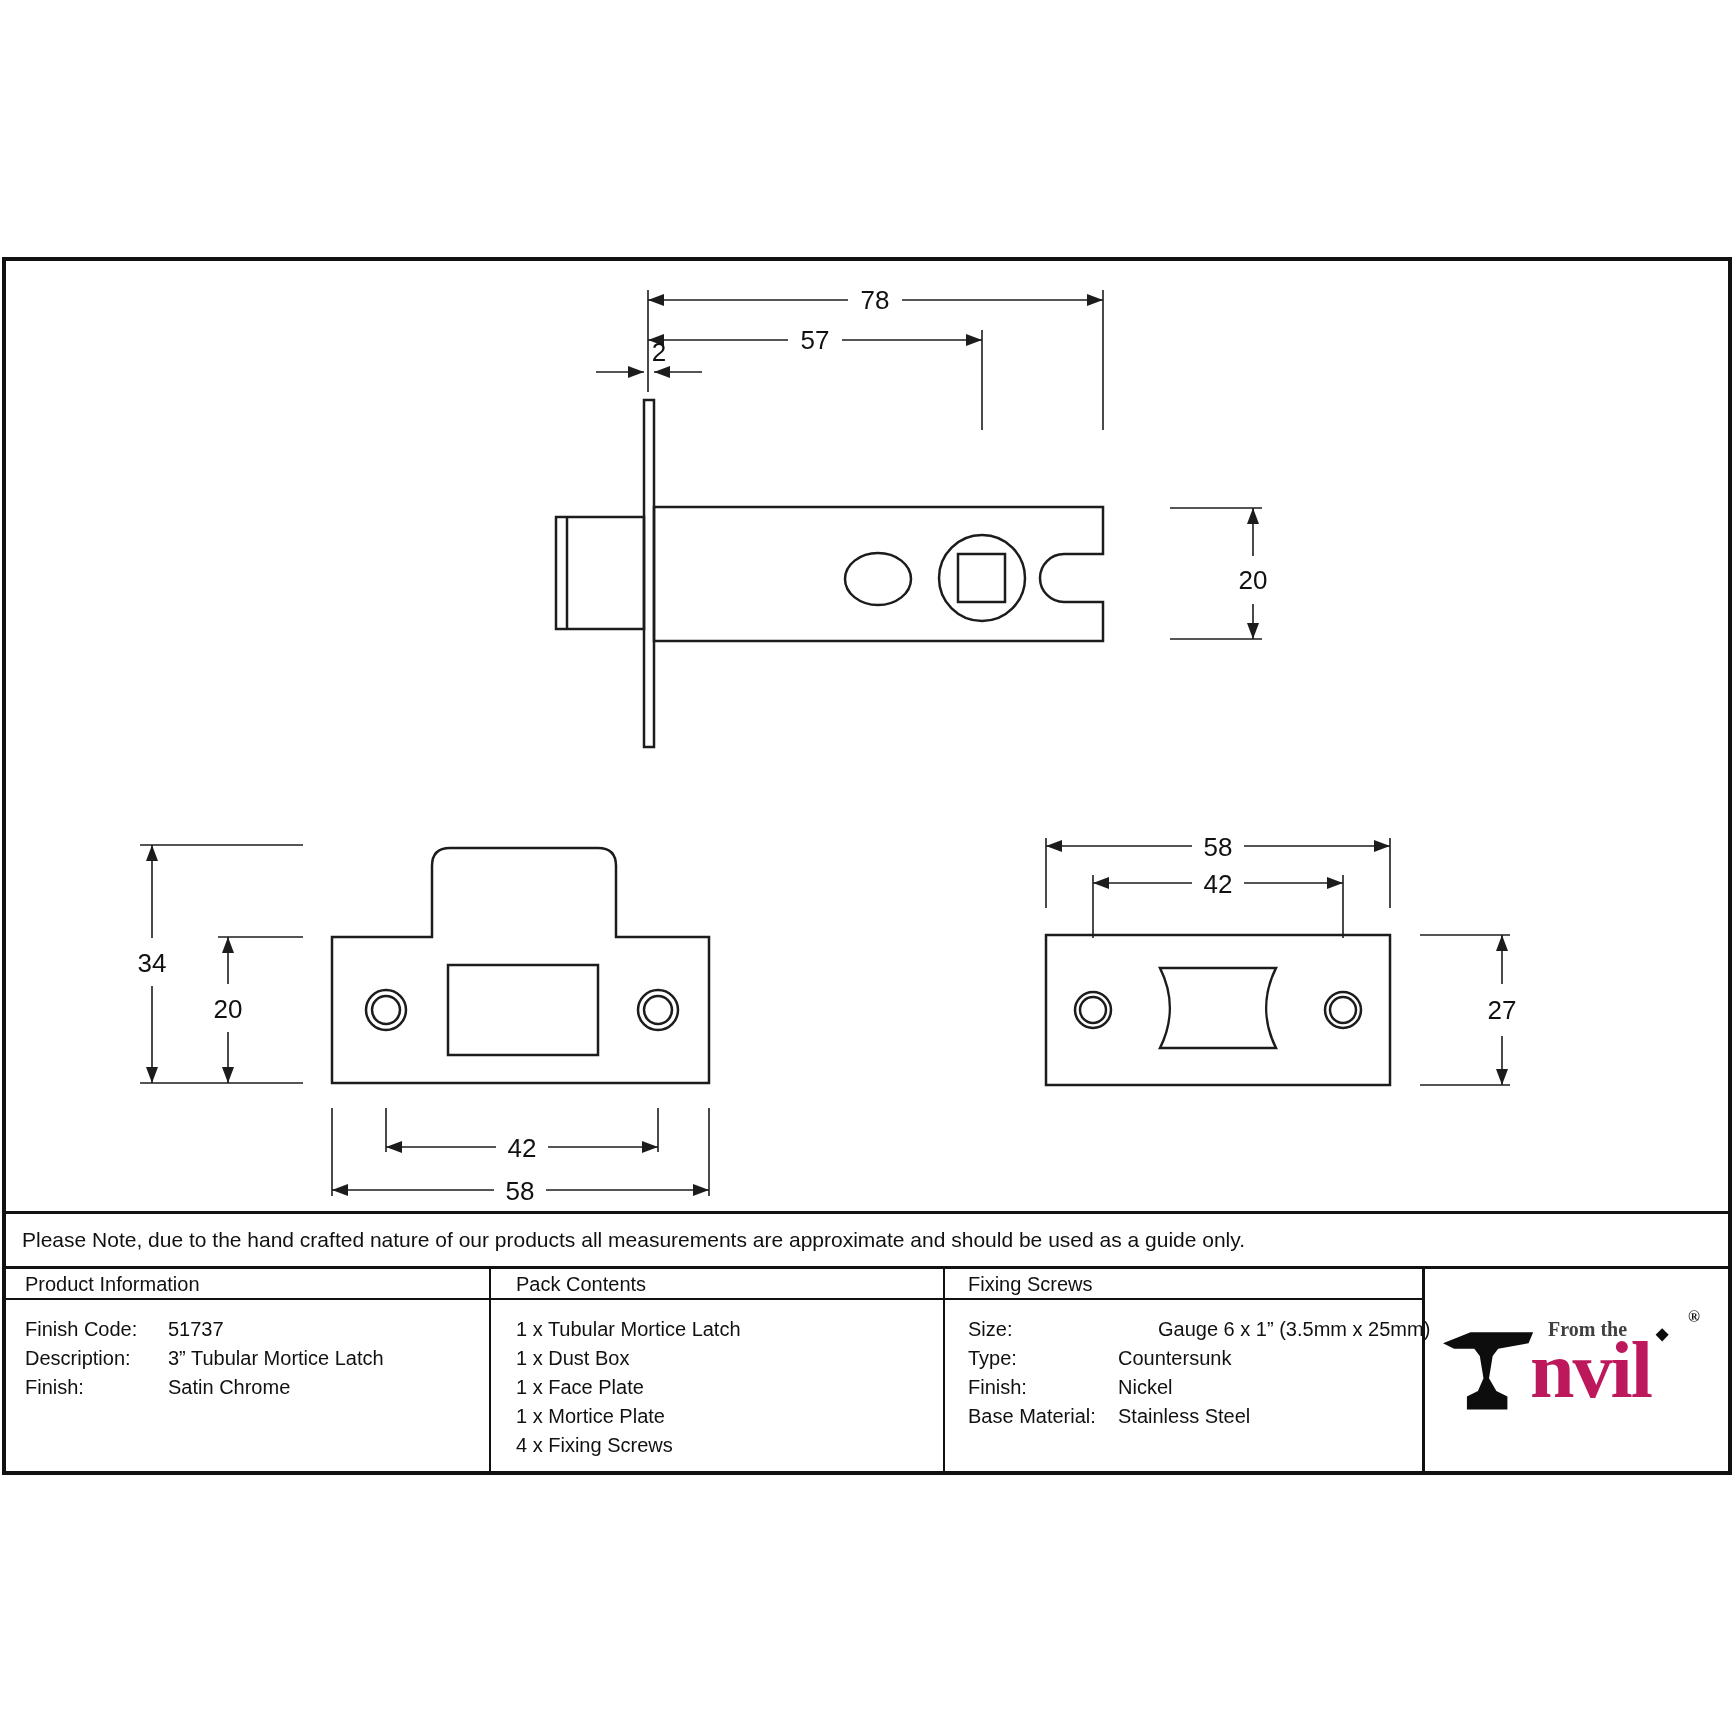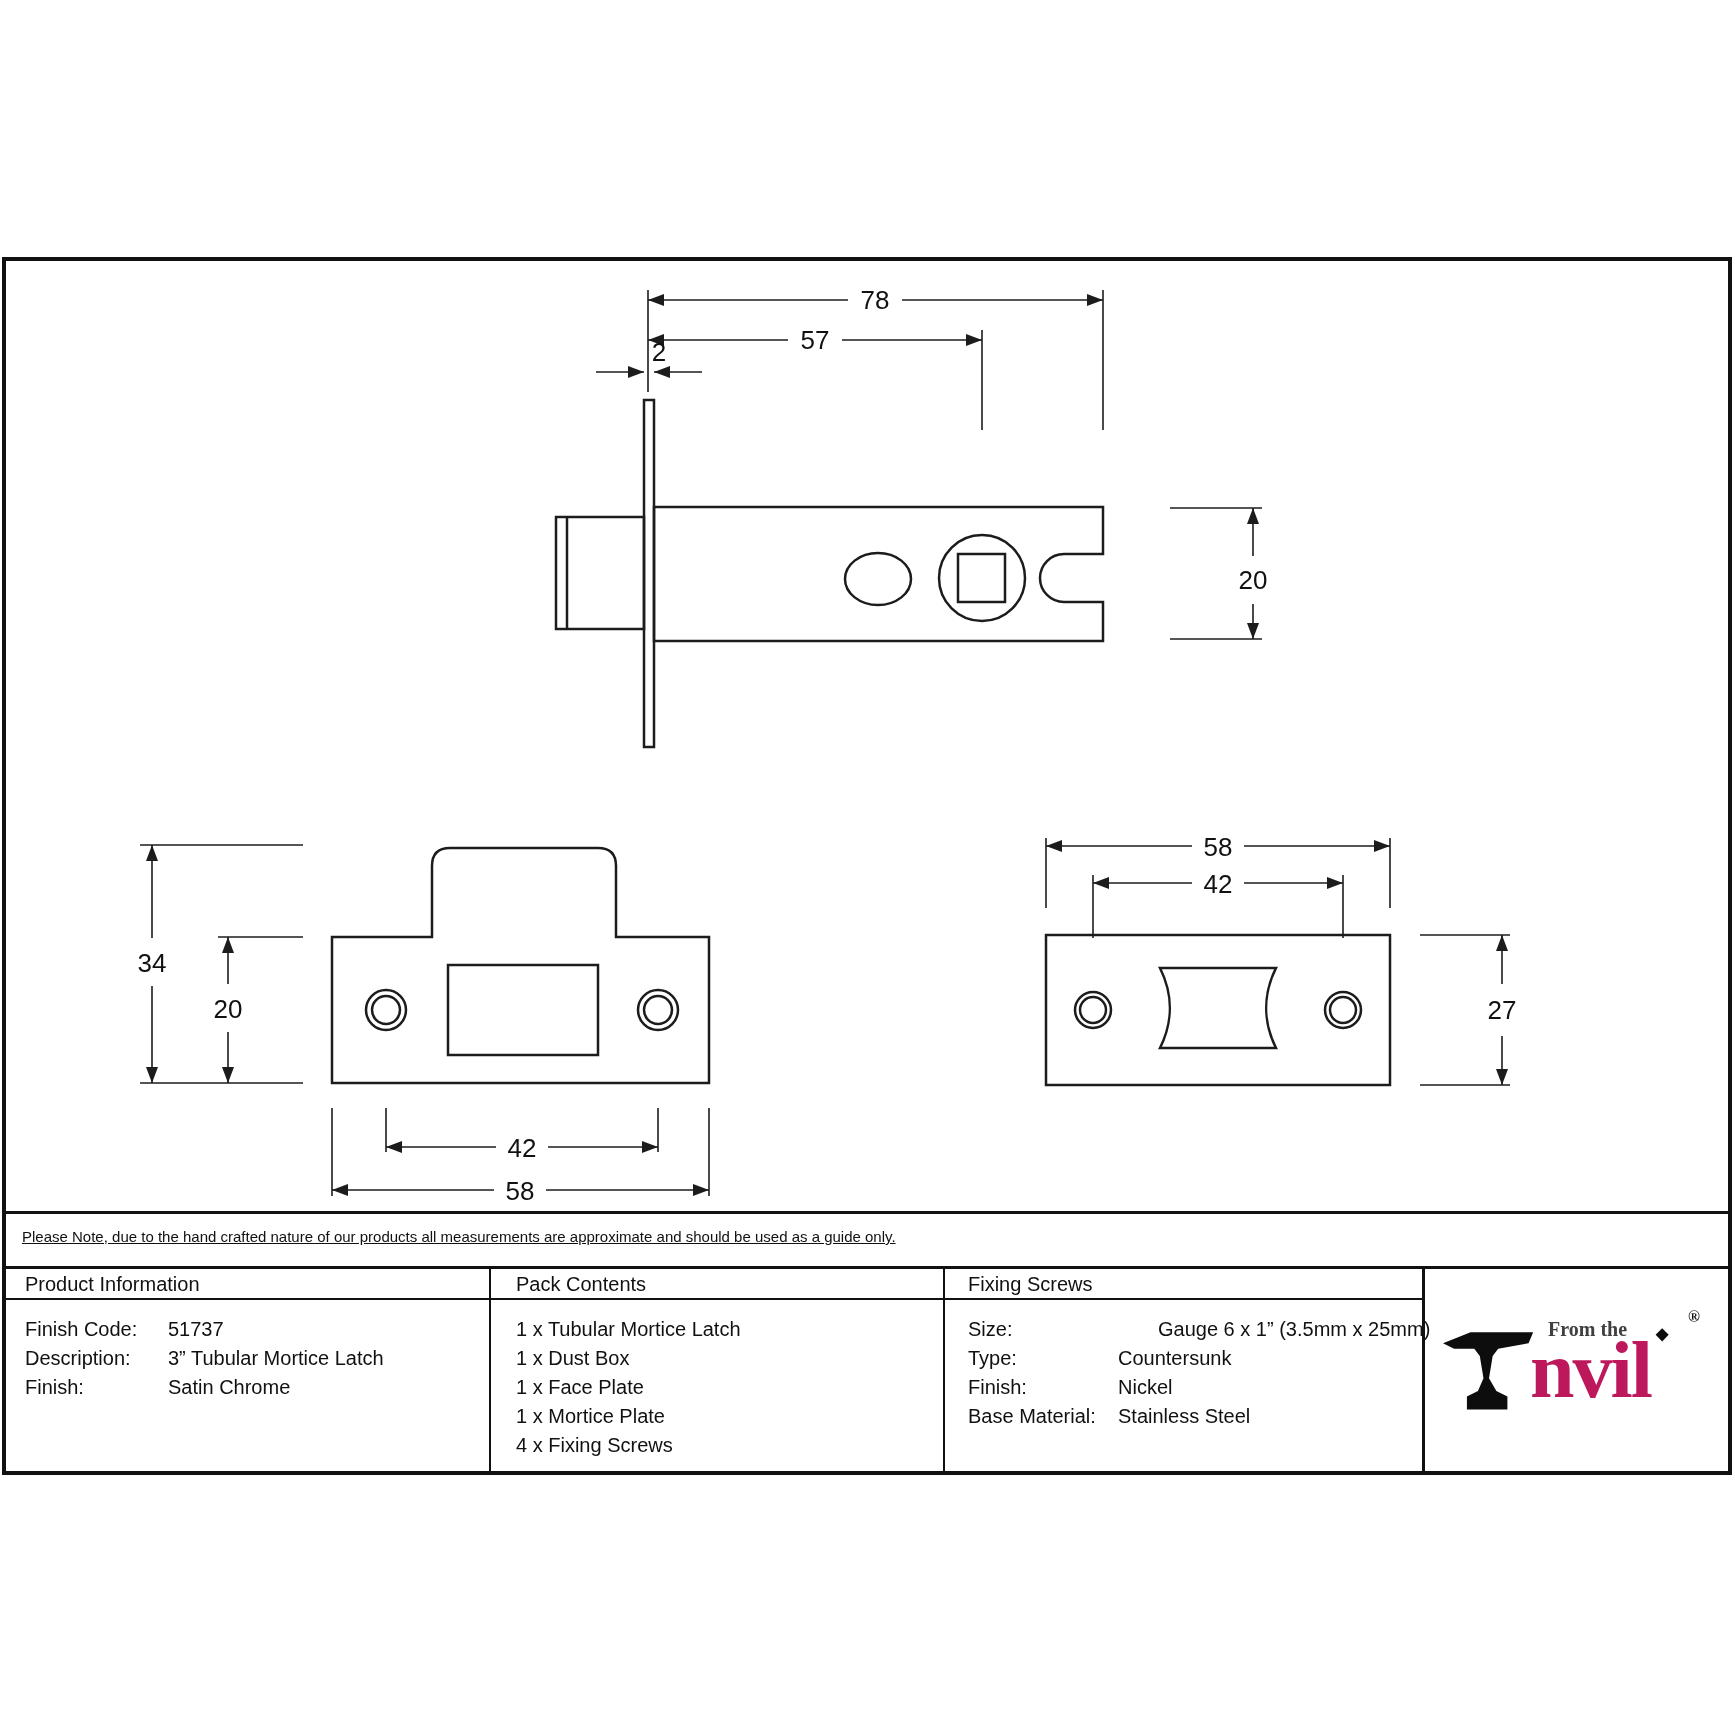--- a/index.html
+++ b/index.html
@@ -11,21 +11,21 @@
   .hline{background:#111;height:3px;}
   .vline{background:#111;width:2px;}
   
   #draw{left:0;top:0;width:1735px;height:1735px;}
   .outline{fill:none;stroke:#1c1c1c;stroke-width:2.5;}
   .dim{fill:none;stroke:#1c1c1c;stroke-width:1.6;}
   .arr{fill:#1c1c1c;stroke:none;}
   text.dimlabel{font-family:"Liberation Sans", sans-serif;font-size:26px;fill:#111;
                 text-anchor:middle;dominant-baseline:central;}
   
-  .note{font-size:15px;text-decoration:underline;}
+  .note{font-size:21px;}
   .th{font-size:20px;}
   .cell{font-size:20px;white-space:nowrap;}
   
   .logo-brand{font-family:"Liberation Serif", serif;font-weight:600;font-size:80px;
               line-height:0.9;letter-spacing:-2px;color:#be185d;}
   .logo-prefix{font-family:"Liberation Serif", serif;font-weight:600;font-size:20px;color:#404040;}
   .logo-small{font-family:"Liberation Serif", serif;font-weight:600;color:#0d0d0d;}
 </style>
 </head>
 <body>

